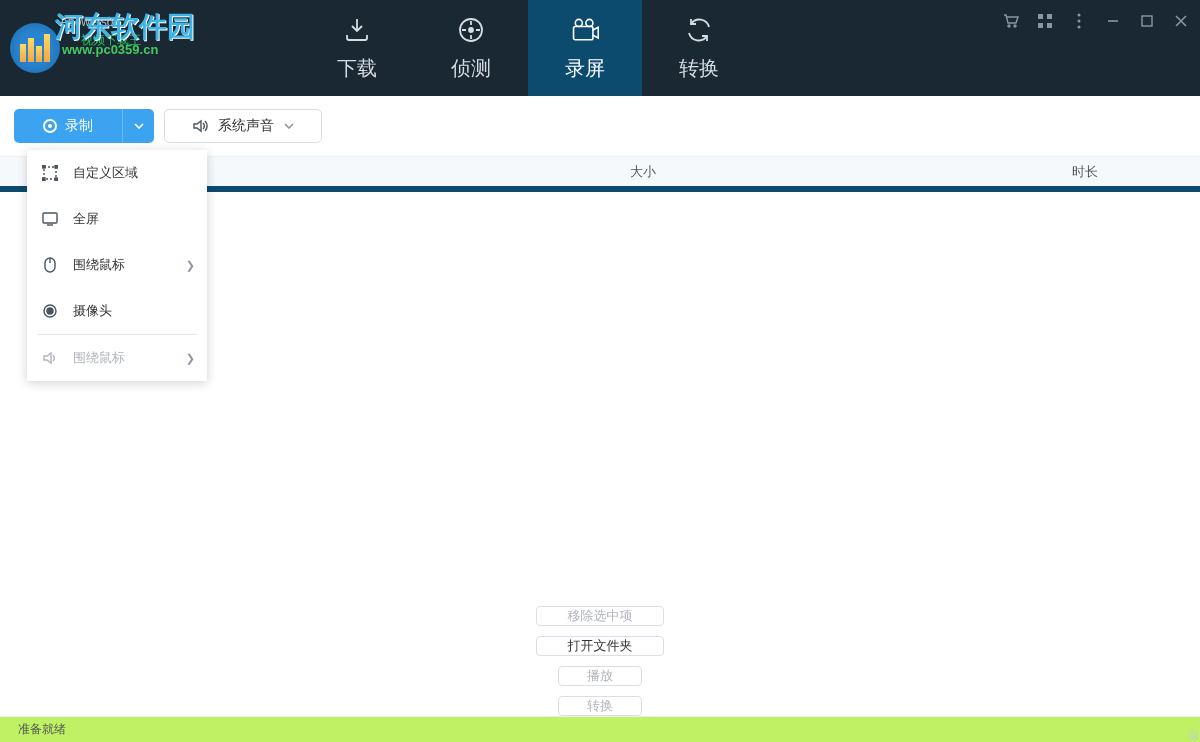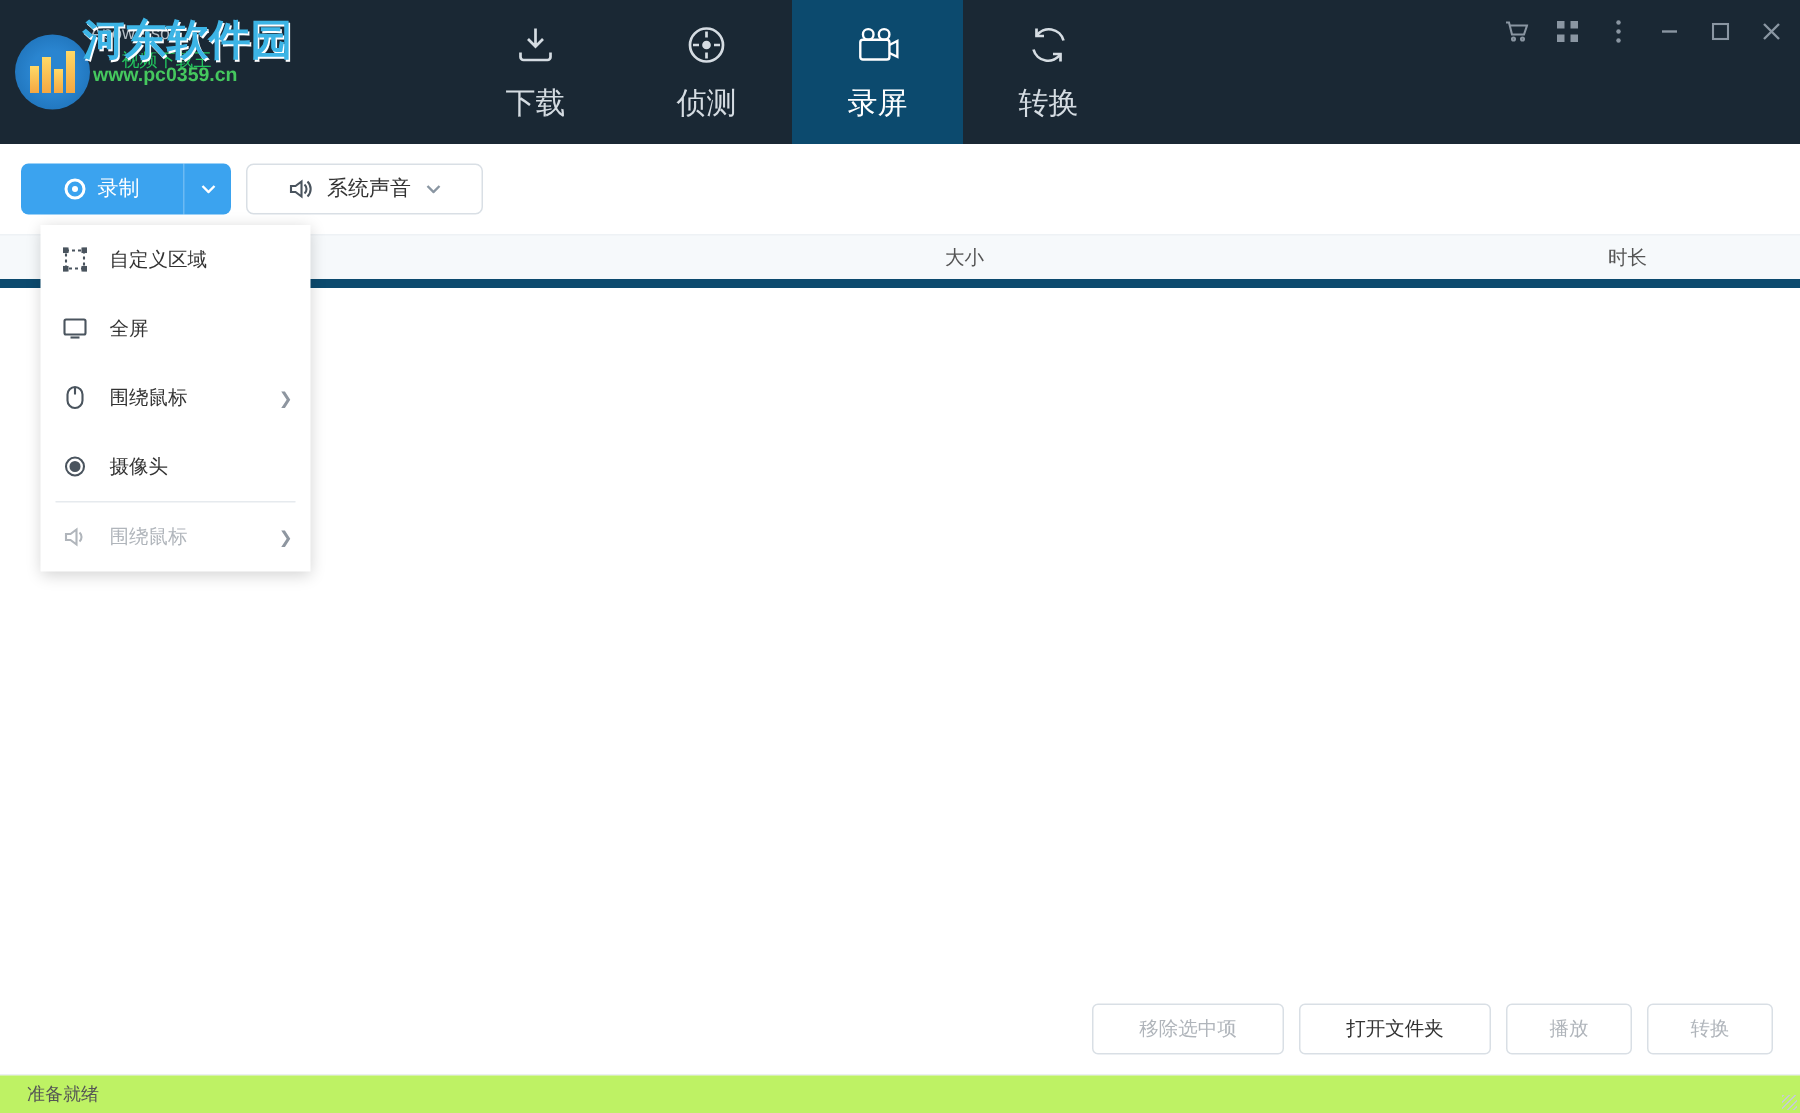--- a/index.html
+++ b/index.html
@@ -53,21 +53,21 @@
 
 
 .table-header { height: 36px; background: #f6f9fb; border-top: 1px solid #eef2f5; border-bottom: 6px solid #0c4a6e; display: flex; align-items: center; font-size: 13px; color: #555; padding: 0 30px; }
 .th-name { flex: 0 0 600px; text-align: center; }
 .th-size { flex: 0 0 380px; text-align: left; }
 .th-duration { flex: 0 0 150px; text-align: center; }
 
 .content-area { flex: 1; position: relative; }
 
 
-.bottom-bar { height: 60px; display: flex; align-items: center; justify-content: flex-end; padding: 0 18px; gap: 10px; }
+.bottom-bar { height: 60px; display: flex; align-items: center; justify-content: flex-end; padding: 0 18px; gap: 10px; flex-direction: column; }
 .btn { height: 34px; min-width: 84px; padding: 0 16px; border: 1px solid #d9dfe5; border-radius: 4px; background: #fff; font-size: 13px; color: #333; display: inline-flex; align-items: center; justify-content: center; cursor: pointer; }
 .btn.muted { color: #b0b5bb; }
 .btn.wide { min-width: 128px; }
 
 .status-bar { height: 26px; background: #bef264; border-top: 1px solid #eceff2; display: flex; align-items: center; padding: 0 18px; font-size: 12px; color: #555; position: relative; }
 .status-bar::after { content: ''; position: absolute; right: 2px; bottom: 2px; width: 10px; height: 10px; background: repeating-linear-gradient(135deg,#c6ccd2 0 1px,transparent 1px 3px); }
 
 svg { display: block; }
 </style>
 </head>

